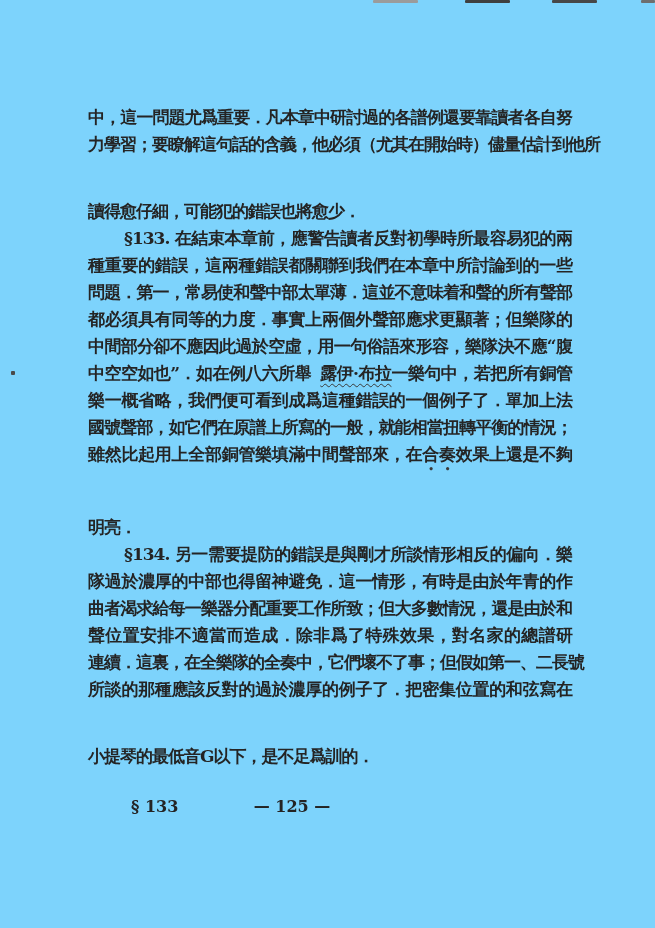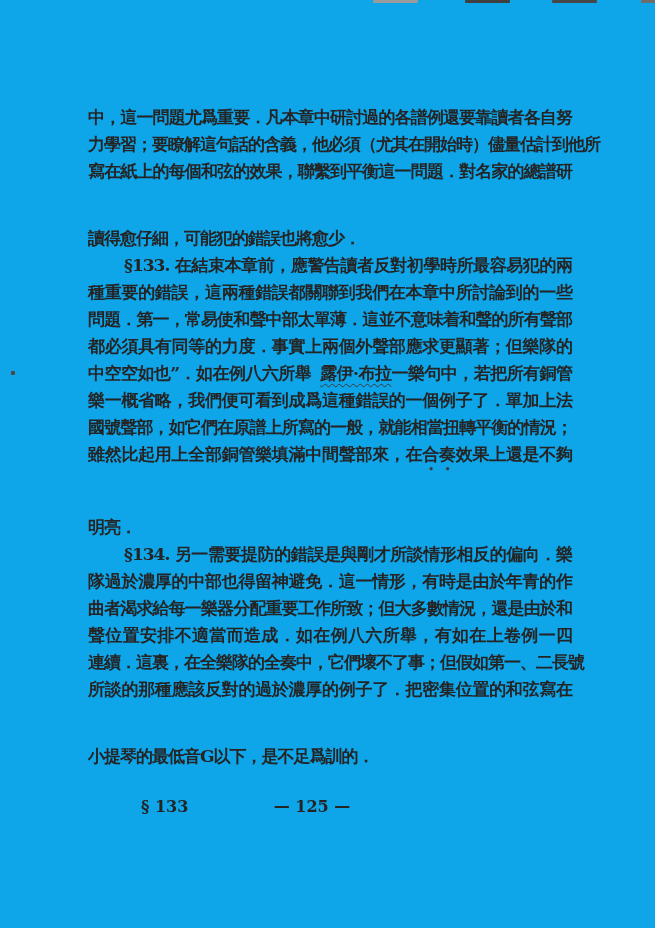--- a/index.html
+++ b/index.html
@@ -1,20 +1,20 @@
 <!DOCTYPE html>
 <html><head>
 <meta charset="utf-8">
 <style>
   html, body { margin: 0; padding: 0; background: #ffffff; }
   .page {
     position: relative;
     width: 655px;
     height: 928px;
-    background: #0ea5e9;
+    background: #7dd3fc;
     overflow: hidden;
     font-family: "DejaVu Serif", "Liberation Serif", serif;
     color: #242424;
   }
   
   .dash { position: absolute; top: 0; border-radius: 1px; }
   .speck { position: absolute; border-radius: 1px; }
 
   
   .textblock {
@@ -51,53 +51,53 @@
   .footer {
     position: absolute;
     top: 797px;
     left: 0;
     width: 655px;
     height: 24px;
     font-size: 16px;
     font-weight: 600;
     letter-spacing: 0;
   }
-  .f-left { position: absolute; left: 141px; text-align: right; }
-  .f-center { position: absolute; left: 312px; transform: translateX(-50%); }
+  .f-left { position: absolute; left: 131px; text-align: right; }
+  .f-center { position: absolute; left: 292px; transform: translateX(-50%); }
 </style>
 </head>
 <body>
 
 <div class="page">
   <div id="artifacts">
       <div class="dash" style="left: 373px; width: 45px; height: 3px; background: rgb(155, 155, 155);"></div>
       <div class="dash" style="left: 465px; width: 45px; height: 3px; background: rgb(63, 63, 63);"></div>
       <div class="dash" style="left: 552px; width: 45px; height: 3px; background: rgb(71, 71, 71);"></div>
       <div class="dash" style="left: 641px; width: 14px; height: 3px; background: rgb(110, 110, 110);"></div>
     </div>
   <div id="speck" class="speck" style="left: 11px; top: 371px; width: 4px; height: 4px; background: rgb(74, 74, 74);"></div>
 
   <main class="textblock" id="textblock">
       <div class="line"><span>中，這一問題尤爲重要．凡本章中研討過的各譜例還要靠讀者各自努</span></div>
       <div class="line"><span>力學習；要瞭解這句話的含義，他必須（尤其在開始時）儘量估計到他所</span></div>
-      <div class="line"><span>寫在紙上的每個和弦的效果，聯繫到平衡這一問題．對名家的總譜研</span></div>
       <div class="line last"><span>讀得愈仔細，可能犯的錯誤也將愈少．</span></div>
       <div class="line indent"><span>§133. 在結束本章前，應警告讀者反對初學時所最容易犯的兩</span></div>
       <div class="line"><span>種重要的錯誤，這兩種錯誤都關聯到我們在本章中所討論到的一些</span></div>
       <div class="line"><span>問題．第一，常易使和聲中部太單薄．這並不意味着和聲的所有聲部</span></div>
       <div class="line"><span>都必須具有同等的力度．事實上兩個外聲部應求更顯著；但樂隊的</span></div>
+      <div class="line"><span>中間部分卻不應因此過於空虛，用一句俗語來形容，樂隊決不應“腹</span></div>
       <div class="line"><span>中空空如也”．如在例八六所舉</span><span class="mark-wavy">露伊·布拉</span><span>一樂句中，若把所有銅管</span></div>
       <div class="line"><span>樂一概省略，我們便可看到成爲這種錯誤的一個例子了．單加上法</span></div>
       <div class="line"><span>國號聲部，如它們在原譜上所寫的一般，就能相當扭轉平衡的情況；</span></div>
       <div class="line"><span>雖然比起用上全部銅管樂填滿中間聲部來，在</span><span class="mark-dots">合奏</span><span>效果上還是不夠</span></div>
       <div class="line last"><span>明亮．</span></div>
       <div class="line indent"><span>§134. 另一需要提防的錯誤是與剛才所談情形相反的偏向．樂</span></div>
       <div class="line"><span>隊過於濃厚的中部也得留神避免．這一情形，有時是由於年青的作</span></div>
       <div class="line"><span>曲者渴求給每一樂器分配重要工作所致；但大多數情況，還是由於和</span></div>
-      <div class="line"><span>聲位置安排不適當而造成．如在例八六所舉，有如在上卷例一四</span></div>
+      <div class="line"><span>聲位置安排不適當而造成．除非爲了特殊效果，對名家的總譜研</span></div>
       <div class="line"><span>連續．這裏，在全樂隊的全奏中，它們壞不了事；但假如第一、二長號</span></div>
       <div class="line"><span>所談的那種應該反對的過於濃厚的例子了．把密集位置的和弦寫在</span></div>
       <div class="line last"><span>小提琴的最低音G以下，是不足爲訓的．</span></div>
     </main>
 
   <div class="footer">
     <span class="f-left">§ 133</span>
     <span class="f-center">— 125 —</span>
   </div>
 </div>

